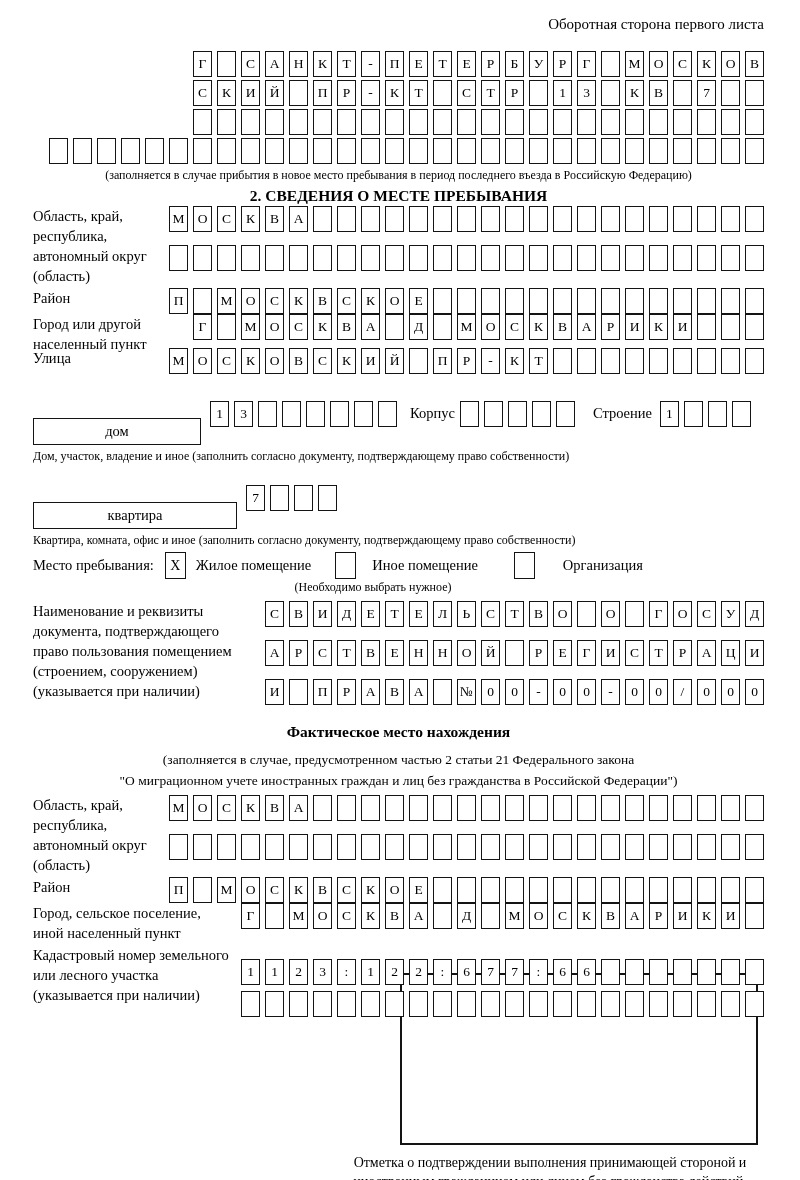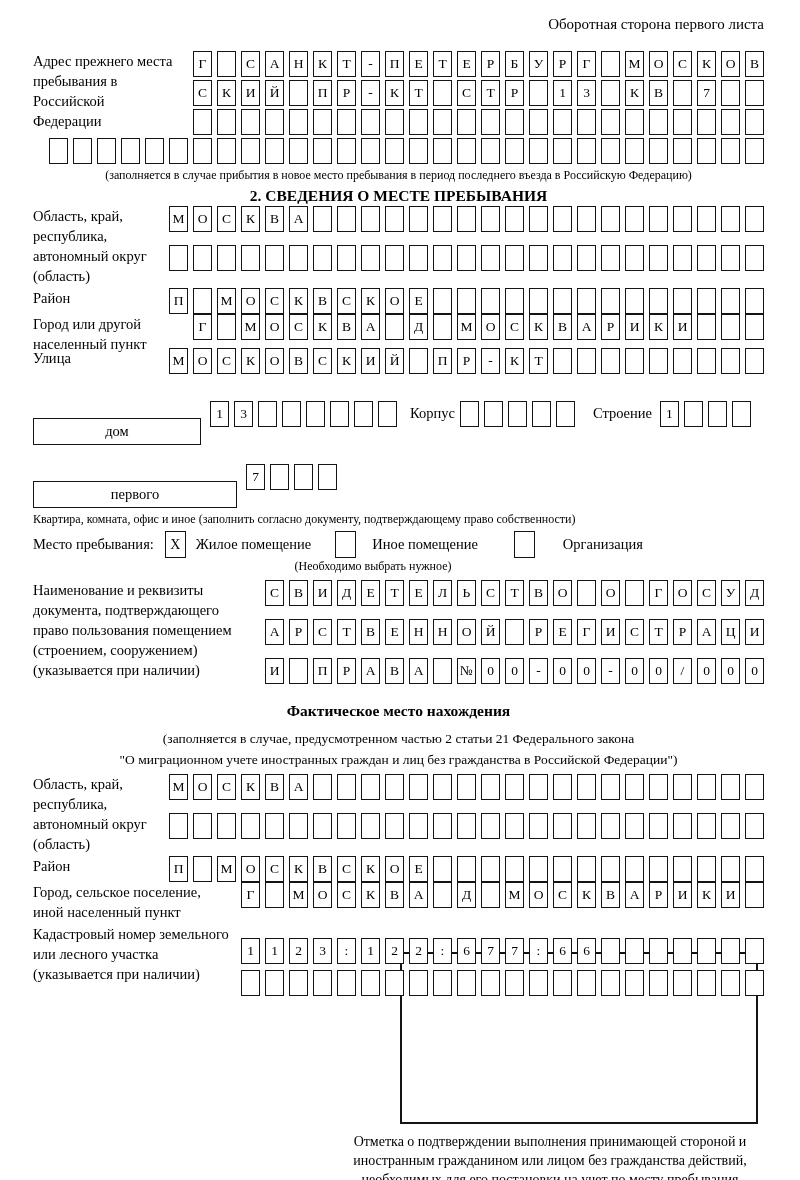--- a/index.html
+++ b/index.html
@@ -49,21 +49,20 @@
   .need-note{width:340px;margin-left:170px;text-align:center;}
 </style>
 </head>
 <body>
 
 <div class="page">
 
   <div class="hdr">Оборотная сторона первого листа</div>
 
   <div class="frow">
-    <div class="flabel" style="flex:0 0 142px;">Адрес прежнего места пребывания в Российской Федерации</div>
     <div class="cellcol gap3">
       <div class="cellrow">
           <span class="cell">Г</span>
           <span class="cell"></span>
           <span class="cell">С</span>
           <span class="cell">А</span>
           <span class="cell">Н</span>
           <span class="cell">К</span>
           <span class="cell">Т</span>
           <span class="cell">-</span>
@@ -347,23 +346,24 @@
         <span class="cell"></span>
       </div>
     <div class="inline-lbl" style="margin:0 8px 0 18px;">Строение</div>
     <div class="cellrow">
         <span class="cell">1</span>
         <span class="cell"></span>
         <span class="cell"></span>
         <span class="cell"></span>
       </div>
   </div>
+  <div class="note" style="margin:3px 0 2px 0;">Дом, участок, владение и иное (заполнить согласно документу, подтверждающему право собственности)</div>
 
   <div class="house-row">
-    <div class="wbox" style="width:204px;">первого</div>
+    <div class="wbox" style="width:204px;">квартира</div>
     <div class="cellrow" style="margin-left:9px;">
         <span class="cell">7</span>
         <span class="cell"></span>
         <span class="cell"></span>
         <span class="cell"></span>
       </div>
   </div>
   <div class="note" style="margin:3px 0 4px 0;">Квартира, комната, офис и иное (заполнить согласно документу, подтверждающему право собственности)</div>
 
   <div class="stay-row">

